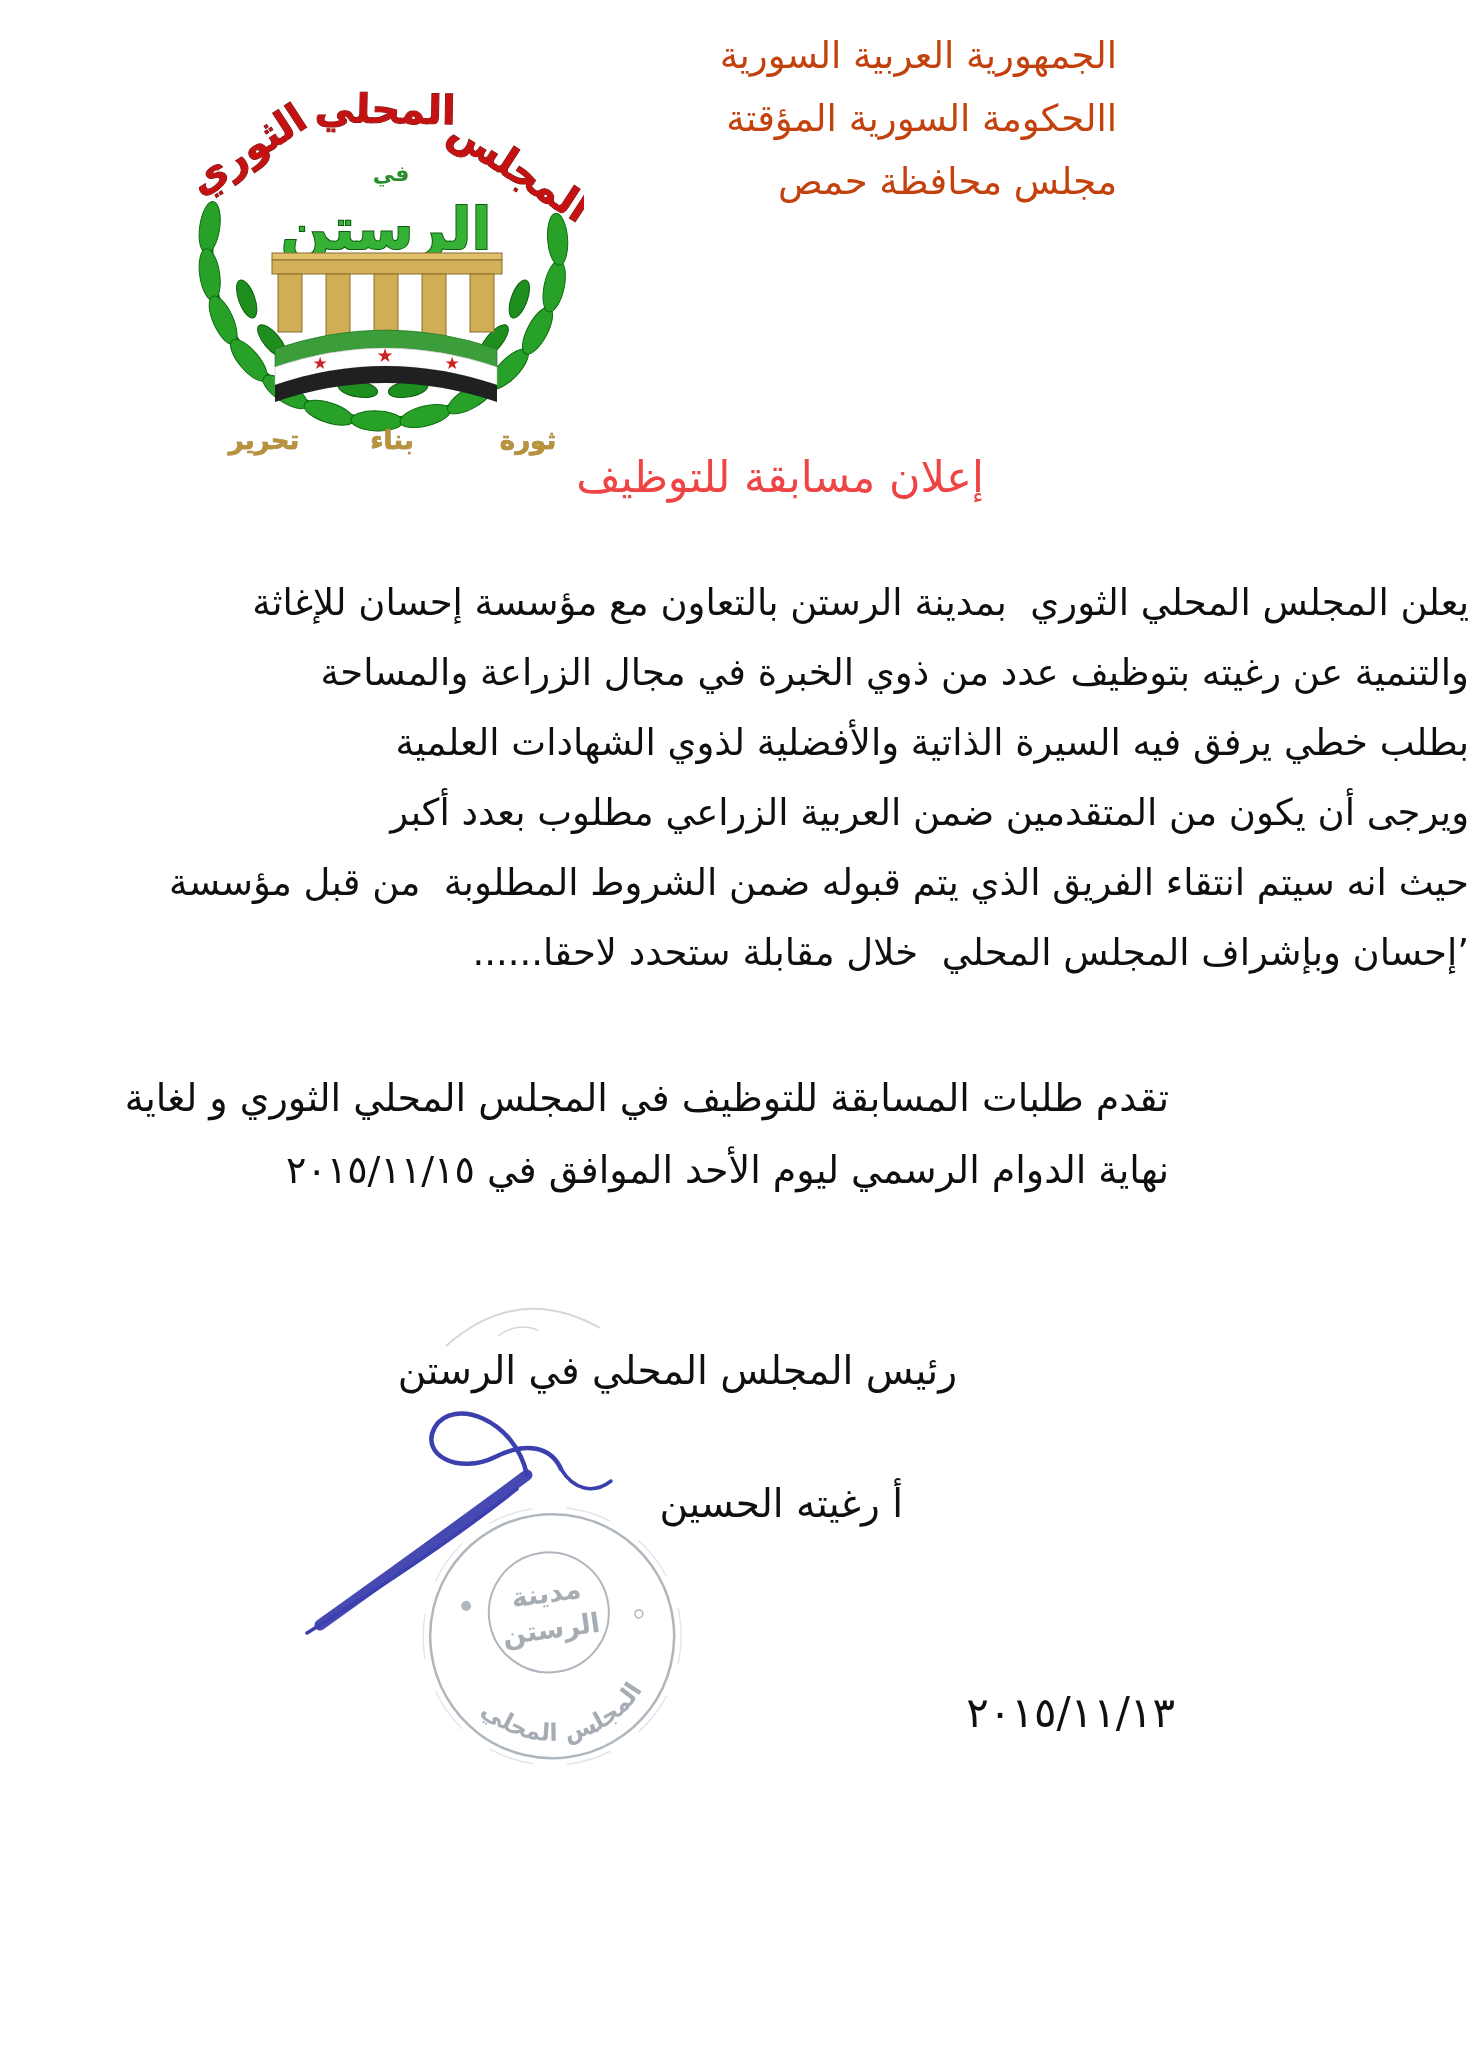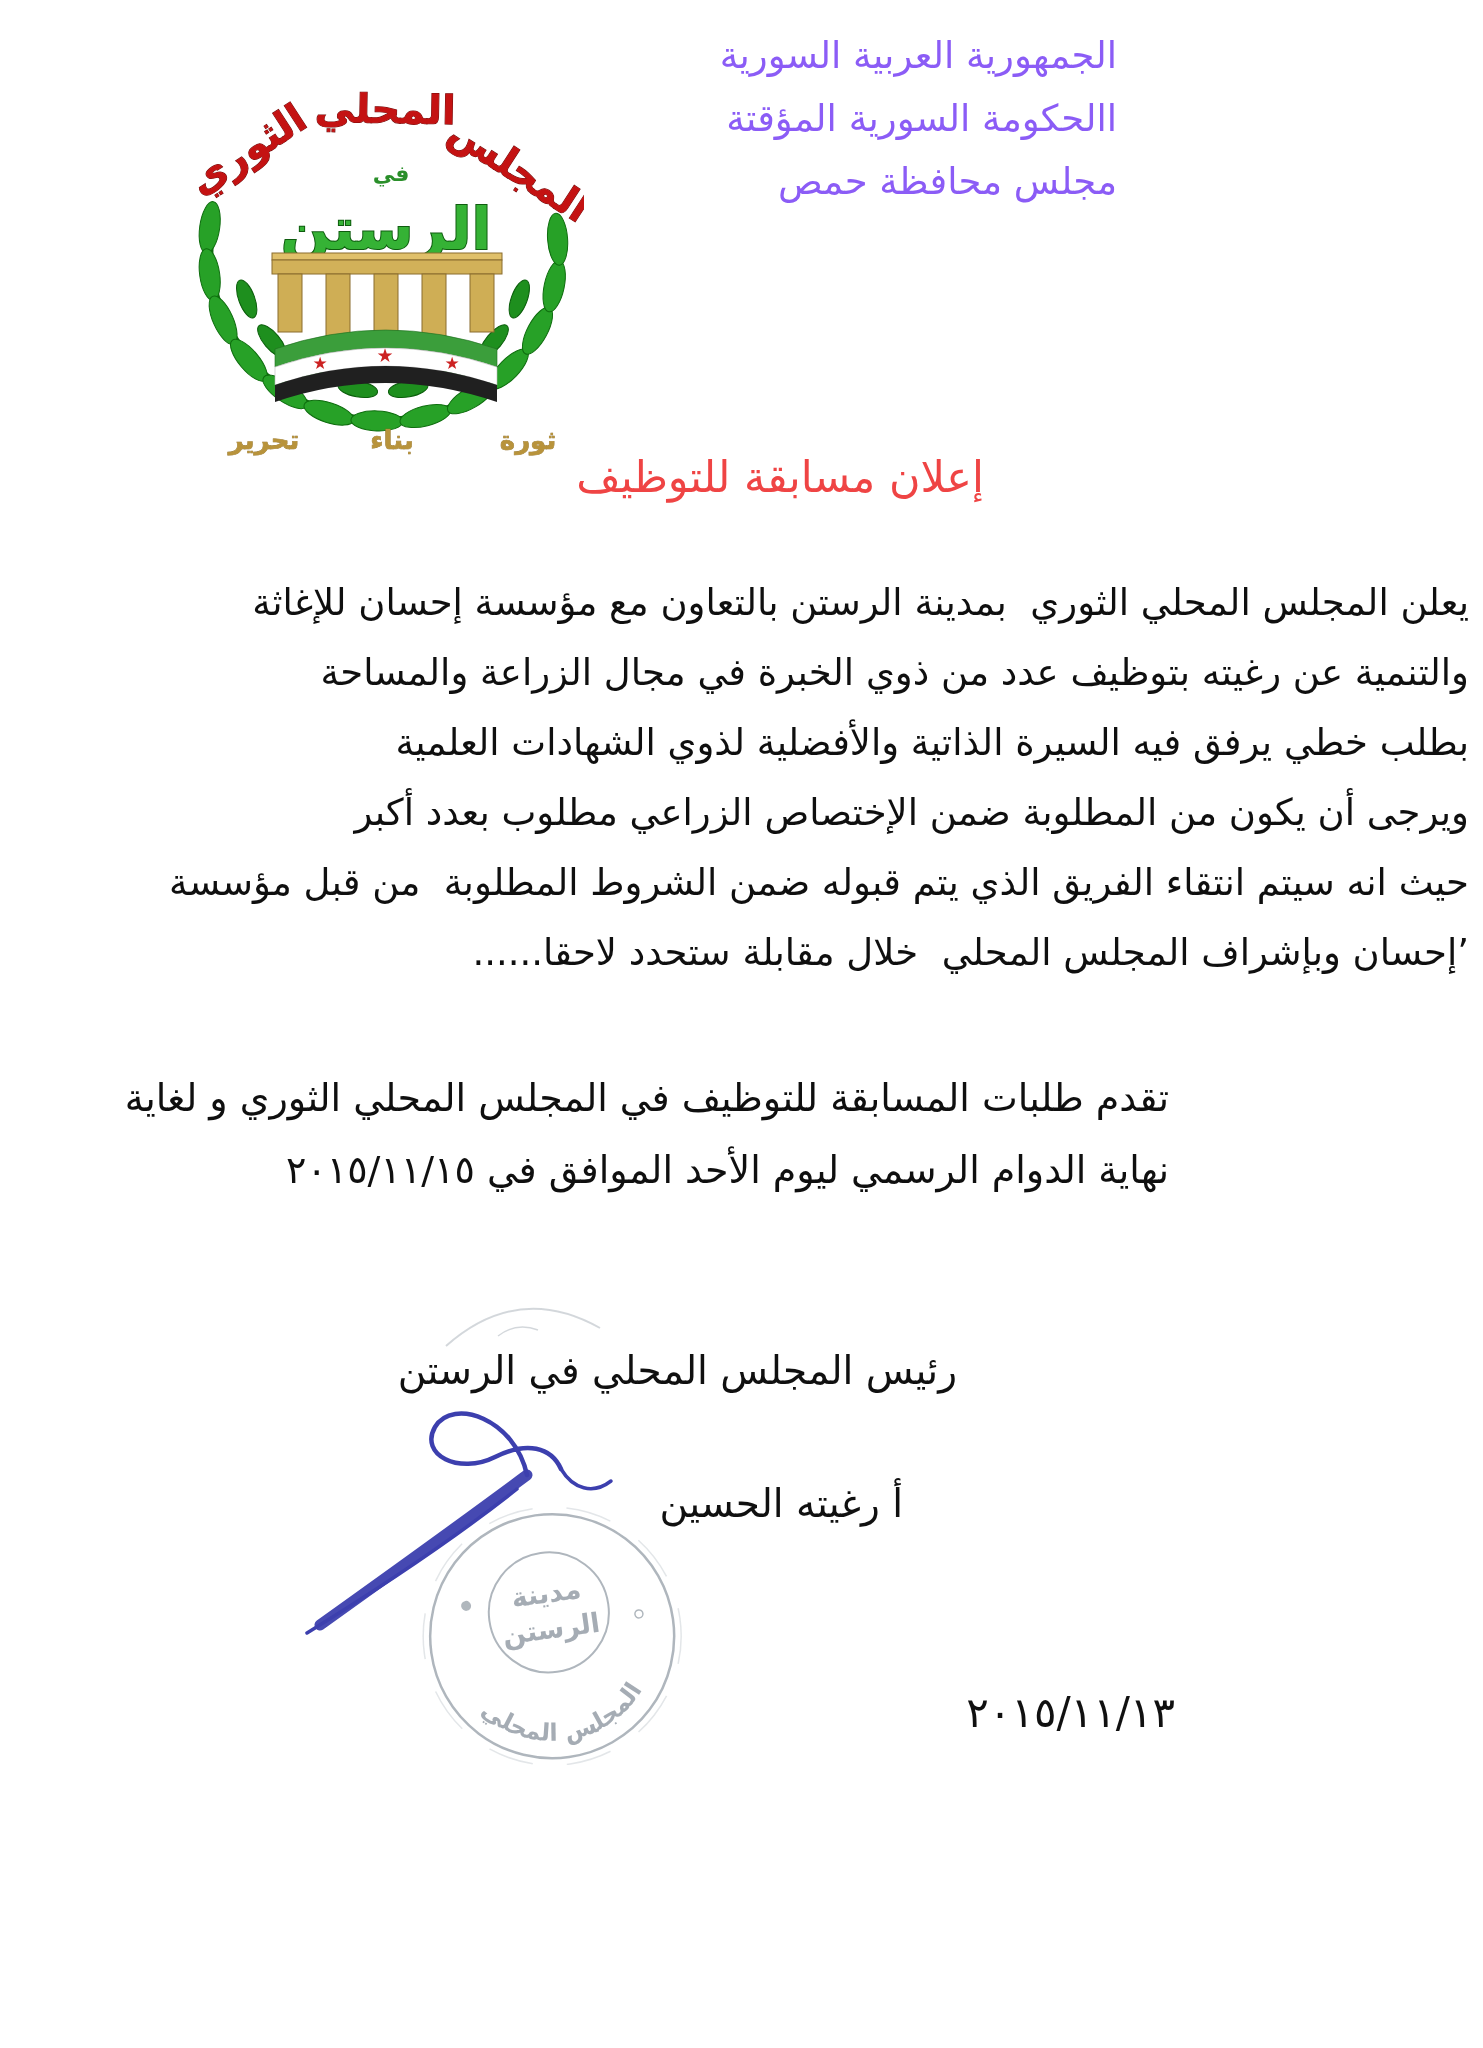--- a/index.html
+++ b/index.html
@@ -2,21 +2,21 @@
 <html lang="ar" dir="rtl"><head>
 <meta charset="utf-8">
 <style>
   html,body { margin:0; padding:0; background:#e9e9e9; }
   .page {
     position:relative; width:1483px; height:2048px; margin:0 auto;
     background:#ffffff; overflow:hidden;
     font-family:"DejaVu Sans", sans-serif; direction:rtl; color:#101010;
   }
   .header-block { position:absolute; top:24px; right:366px; text-align:right; }
-  .header-line { font-size:37px; line-height:63px; white-space:pre; color:#8b5cf6; }
+  .header-line { font-size:37px; line-height:63px; white-space:pre; color:#c2410c; }
 
   .logo-svg { position:absolute; left:160px; top:60px; width:424px; height:402px; }
   .logo-text { font-family:"DejaVu Sans", sans-serif; font-weight:bold; }
 
   .doc-title { position:absolute; top:452px; left:520px; width:520px; text-align:center;
                font-size:43px; white-space:pre; color:#ef4444; }
 
   .body-block { position:absolute; top:568px; right:14px; left:30px; text-align:right; }
   .body-line  { font-size:37px; line-height:70px; white-space:pre; color:#0f0f0f; }
 
@@ -112,21 +112,21 @@
       <text class="logo-text" font-size="26" fill="#b8933b" stroke="#8a6a22" stroke-width="0.6" paint-order="stroke" text-anchor="middle" x="104" y="388">تحرير</text>
     </g>
   </svg>
 
   <div class="doc-title">إعلان مسابقة للتوظيف</div>
 
   <div class="body-block">
     <div class="body-line">يعلن المجلس المحلي الثوري  بمدينة الرستن بالتعاون مع مؤسسة إحسان للإغاثة</div>
     <div class="body-line">والتنمية عن رغيته بتوظيف عدد من ذوي الخبرة في مجال الزراعة والمساحة</div>
     <div class="body-line">بطلب خطي يرفق فيه السيرة الذاتية والأفضلية لذوي الشهادات العلمية</div>
-    <div class="body-line">ويرجى أن يكون من المطلوبة ضمن الإختصاص الزراعي مطلوب بعدد أكبر</div>
+    <div class="body-line">ويرجى أن يكون من المتقدمين ضمن العربية الزراعي مطلوب بعدد أكبر</div>
     <div class="body-line">حيث انه سيتم انتقاء الفريق الذي يتم قبوله ضمن الشروط المطلوبة  من قبل مؤسسة</div>
     <div class="body-line">’إحسان وبإشراف المجلس المحلي  خلال مقابلة ستحدد لاحقا......</div>
   </div>
 
   <div class="deadline-block">
     <div class="body-line">تقدم طلبات المسابقة للتوظيف في المجلس المحلي الثوري و لغاية</div>
     <div class="body-line">نهاية الدوام الرسمي ليوم الأحد الموافق في ٢٠١٥/١١/١٥</div>
   </div>
 
   <svg class="stamp-fragment-svg" viewBox="0 0 172 92">

